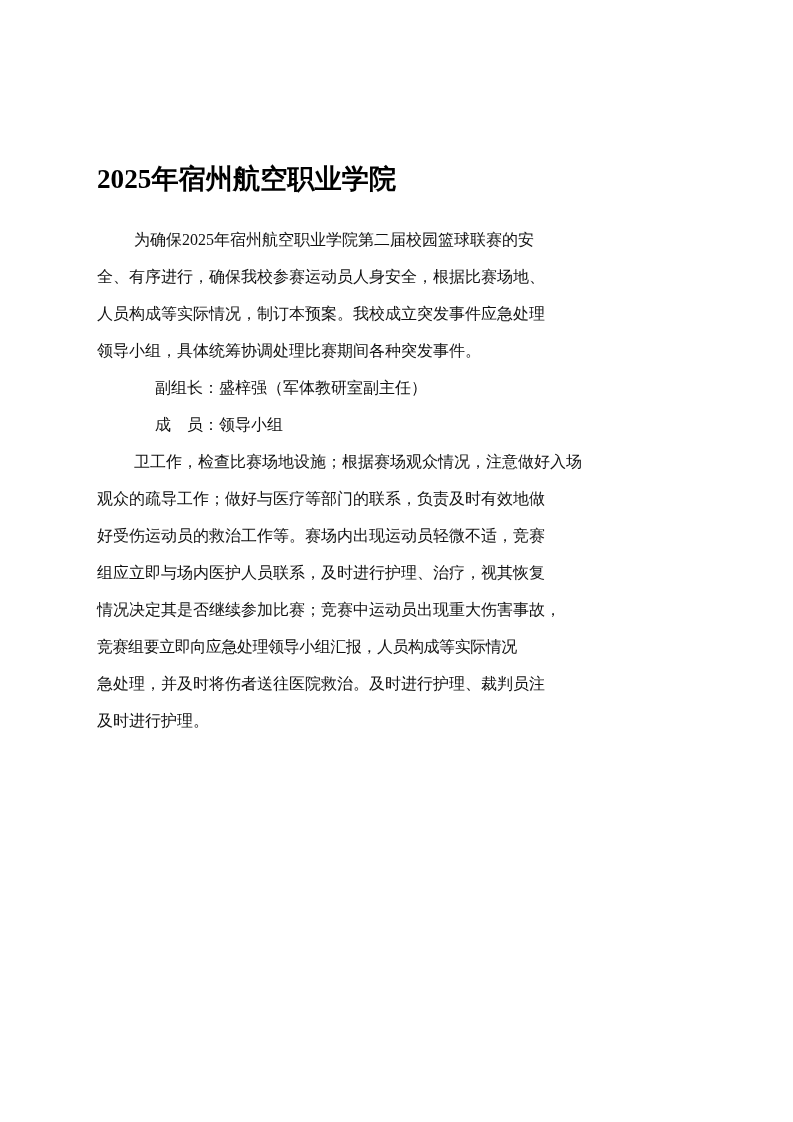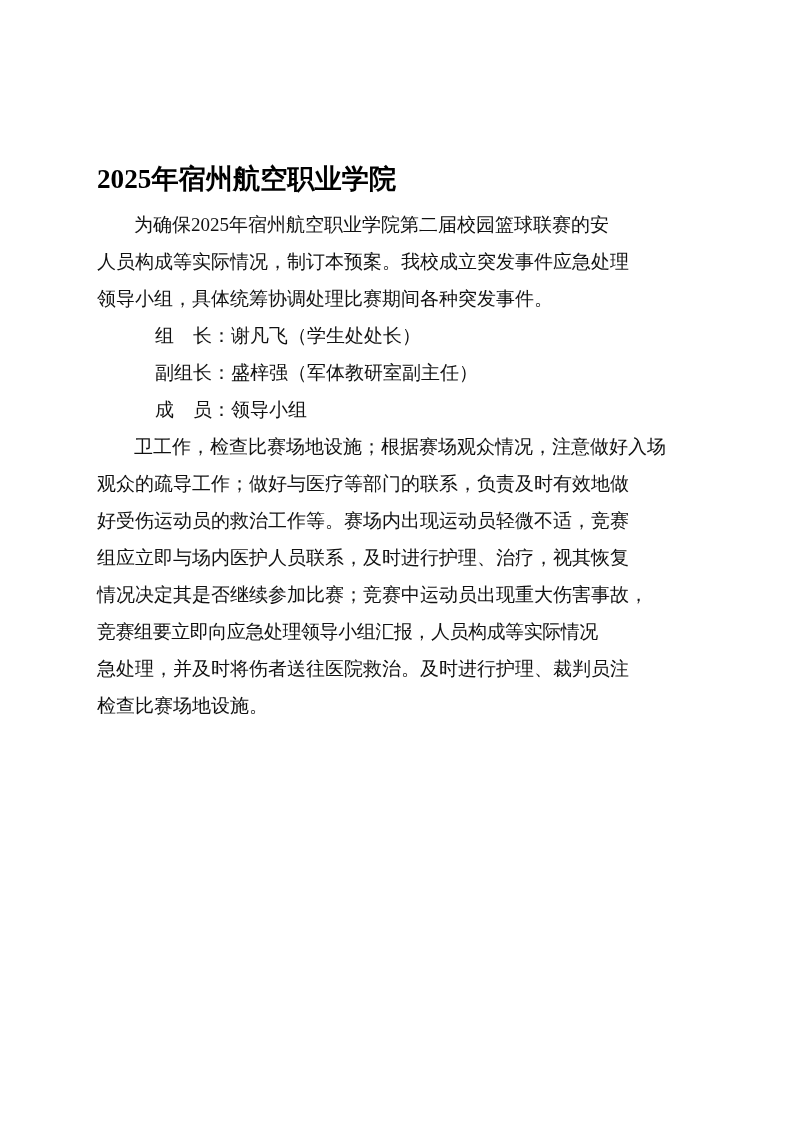--- a/index.html
+++ b/index.html
@@ -24,22 +24,22 @@
   .doc-title {
     font-size: 27.2px;
     font-weight: bold;
     line-height: 38px;
     text-align: center;
     padding-right: 26px; 
     color: #000000;
     white-space: nowrap;
   }
   .doc-body {
-    margin-top: 8px;
-    font-size: 19px;
+    margin-top: 23px;
+    font-size: 16px;
     font-weight: normal;
   }
   .line {
     height: 37px;
     line-height: 37px;
     white-space: nowrap;
     text-align: left;
   }
   
   .para .line:first-child { padding-left: 37px; }
@@ -54,36 +54,36 @@
 <div class="page">
   <div class="content">
 
     <h1 class="doc-title">
       <div class="line" style="height:38px;line-height:38px;">2025年宿州航空职业学院</div>
     </h1>
 
     <div class="doc-body">
       <div class="para intro">
           <div class="line">为确保2025年宿州航空职业学院第二届校园篮球联赛的安</div>
+          <div class="line">全、有序进行，确保我校参赛运动员人身安全，根据比赛场地、</div>
           <div class="line">人员构成等实际情况，制订本预案。我校成立突发事件应急处理</div>
           <div class="line">领导小组，具体统筹协调处理比赛期间各种突发事件。</div>
         </div>
 
       <div class="staff">
-          <div class="line">组　长：谢凡飞（学生处处长）</div>
           <div class="line">副组长：盛梓强（军体教研室副主任）</div>
           <div class="line">成　员：领导小组</div>
         </div>
 
       <div class="para duties">
           <div class="line">卫工作，检查比赛场地设施；根据赛场观众情况，注意做好入场</div>
           <div class="line">观众的疏导工作；做好与医疗等部门的联系，负责及时有效地做</div>
           <div class="line">好受伤运动员的救治工作等。赛场内出现运动员轻微不适，竞赛</div>
           <div class="line">组应立即与场内医护人员联系，及时进行护理、治疗，视其恢复</div>
           <div class="line">情况决定其是否继续参加比赛；竞赛中运动员出现重大伤害事故，</div>
           <div class="line">竞赛组要立即向应急处理领导小组汇报，人员构成等实际情况</div>
           <div class="line">急处理，并及时将伤者送往医院救治。及时进行护理、裁判员注</div>
-          <div class="line">检查比赛场地设施。</div>
+          <div class="line">及时进行护理。</div>
         </div>
     </div>
 
   </div>
 </div>
 
 </body></html>

